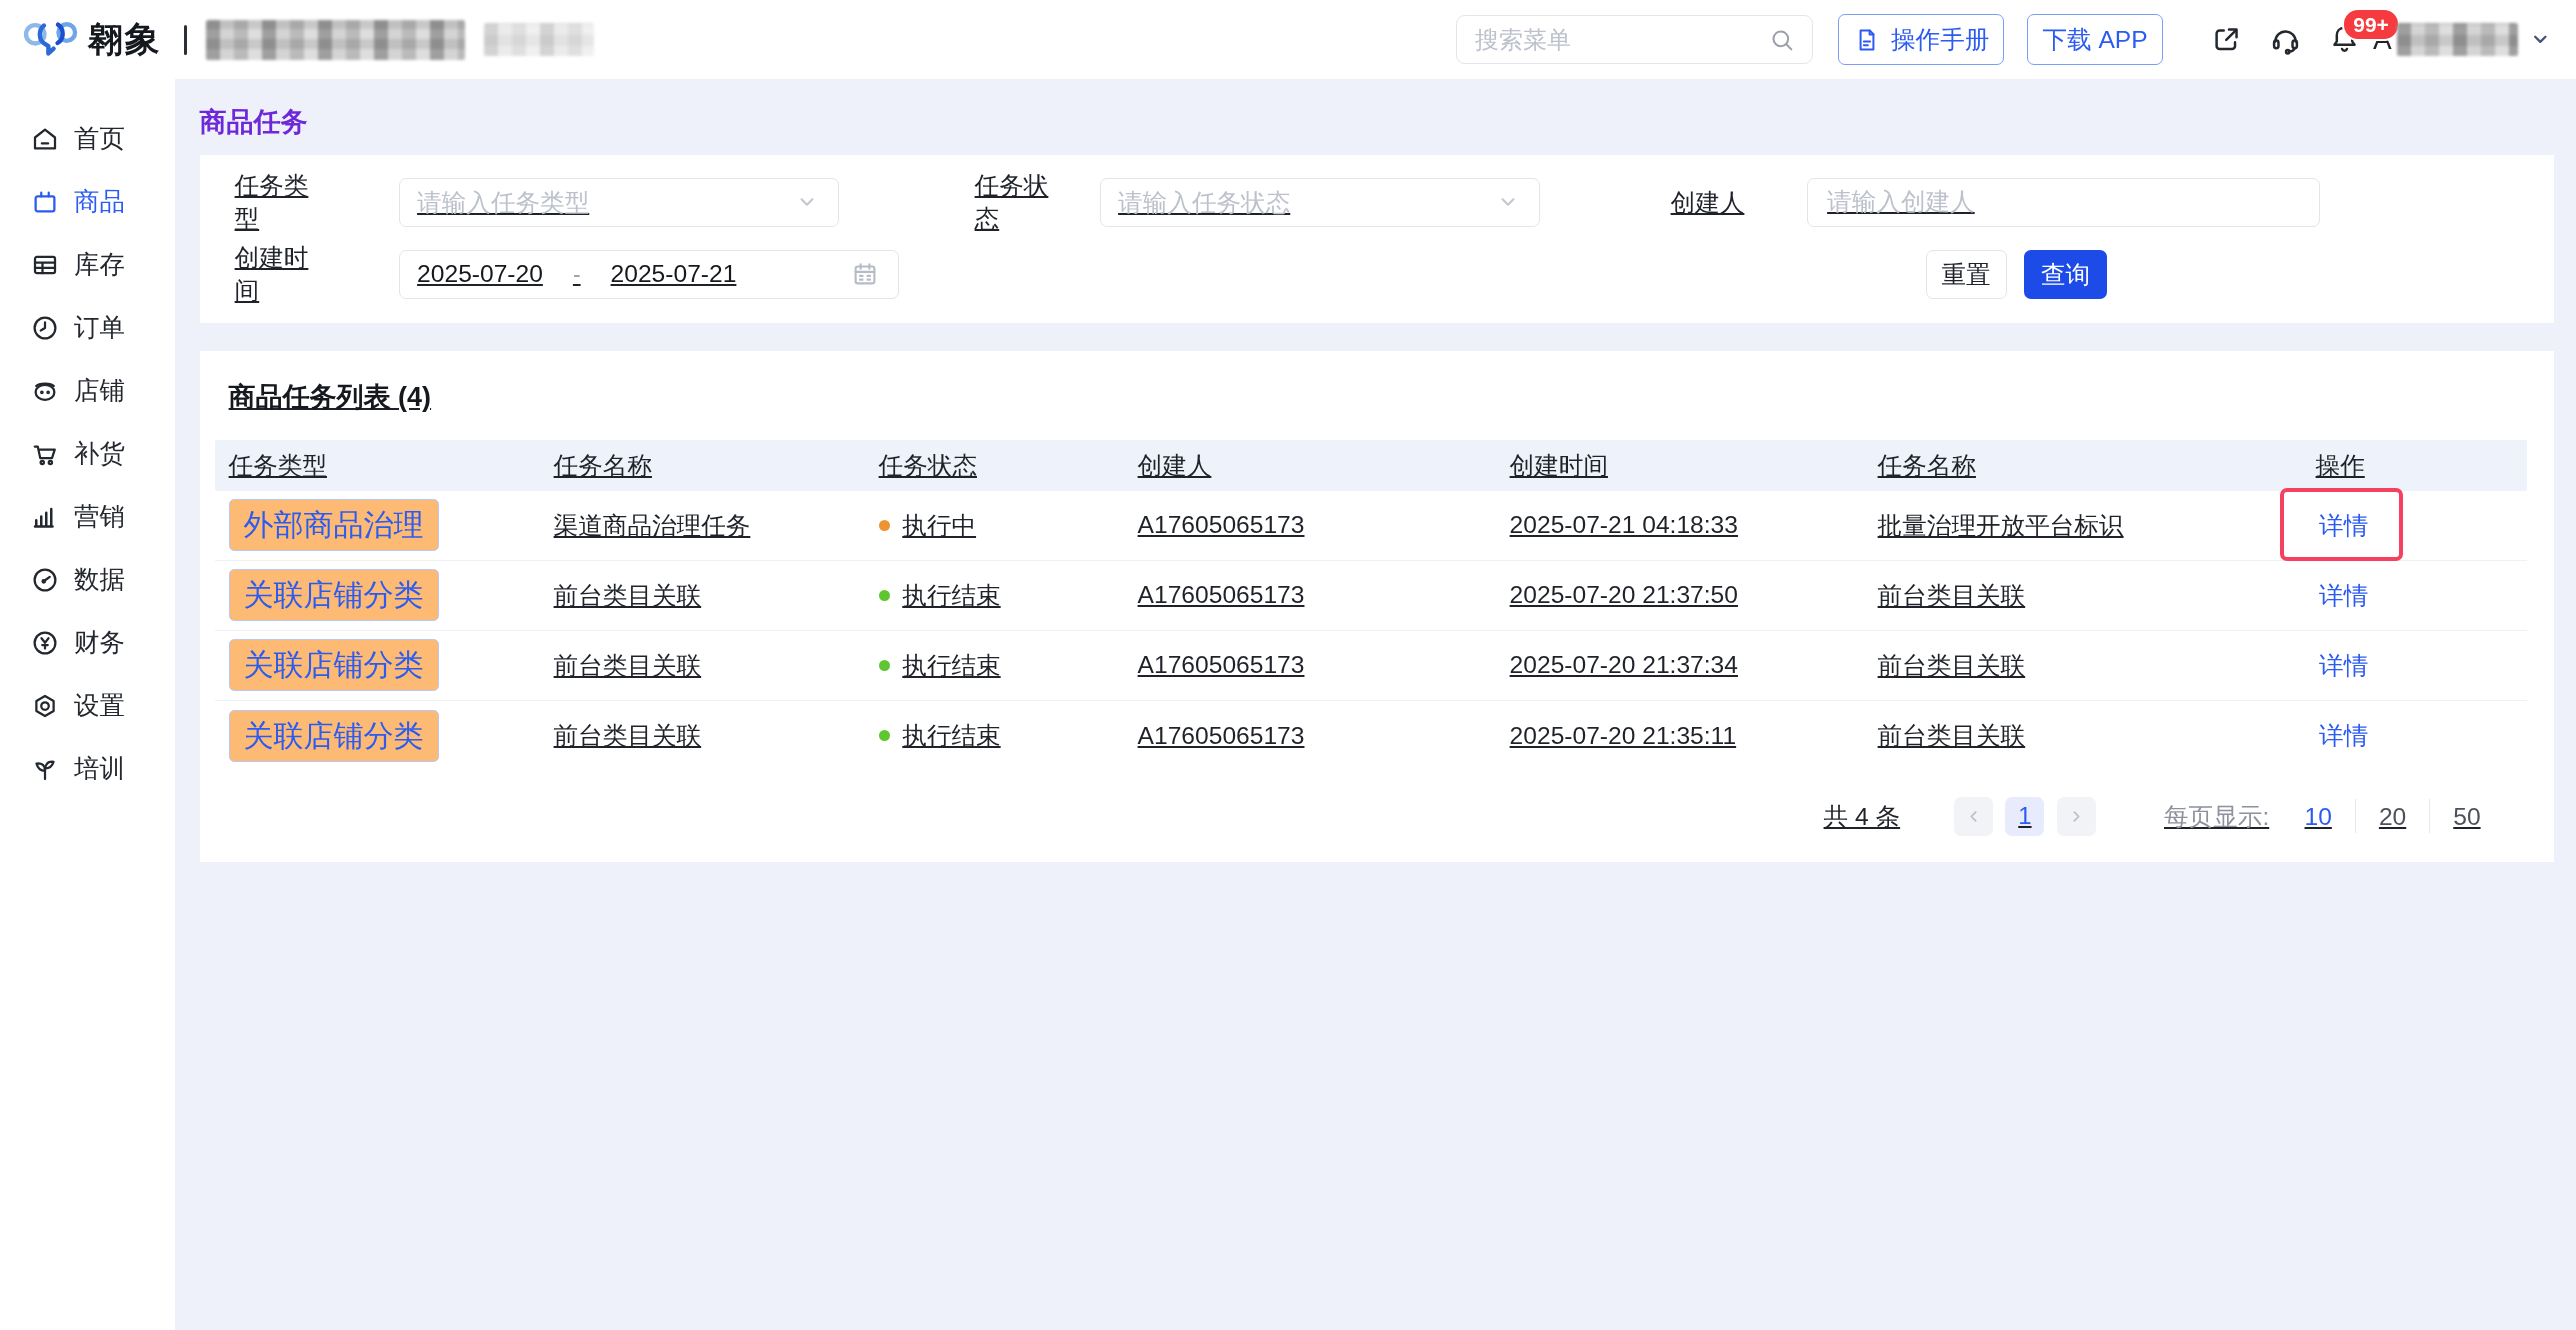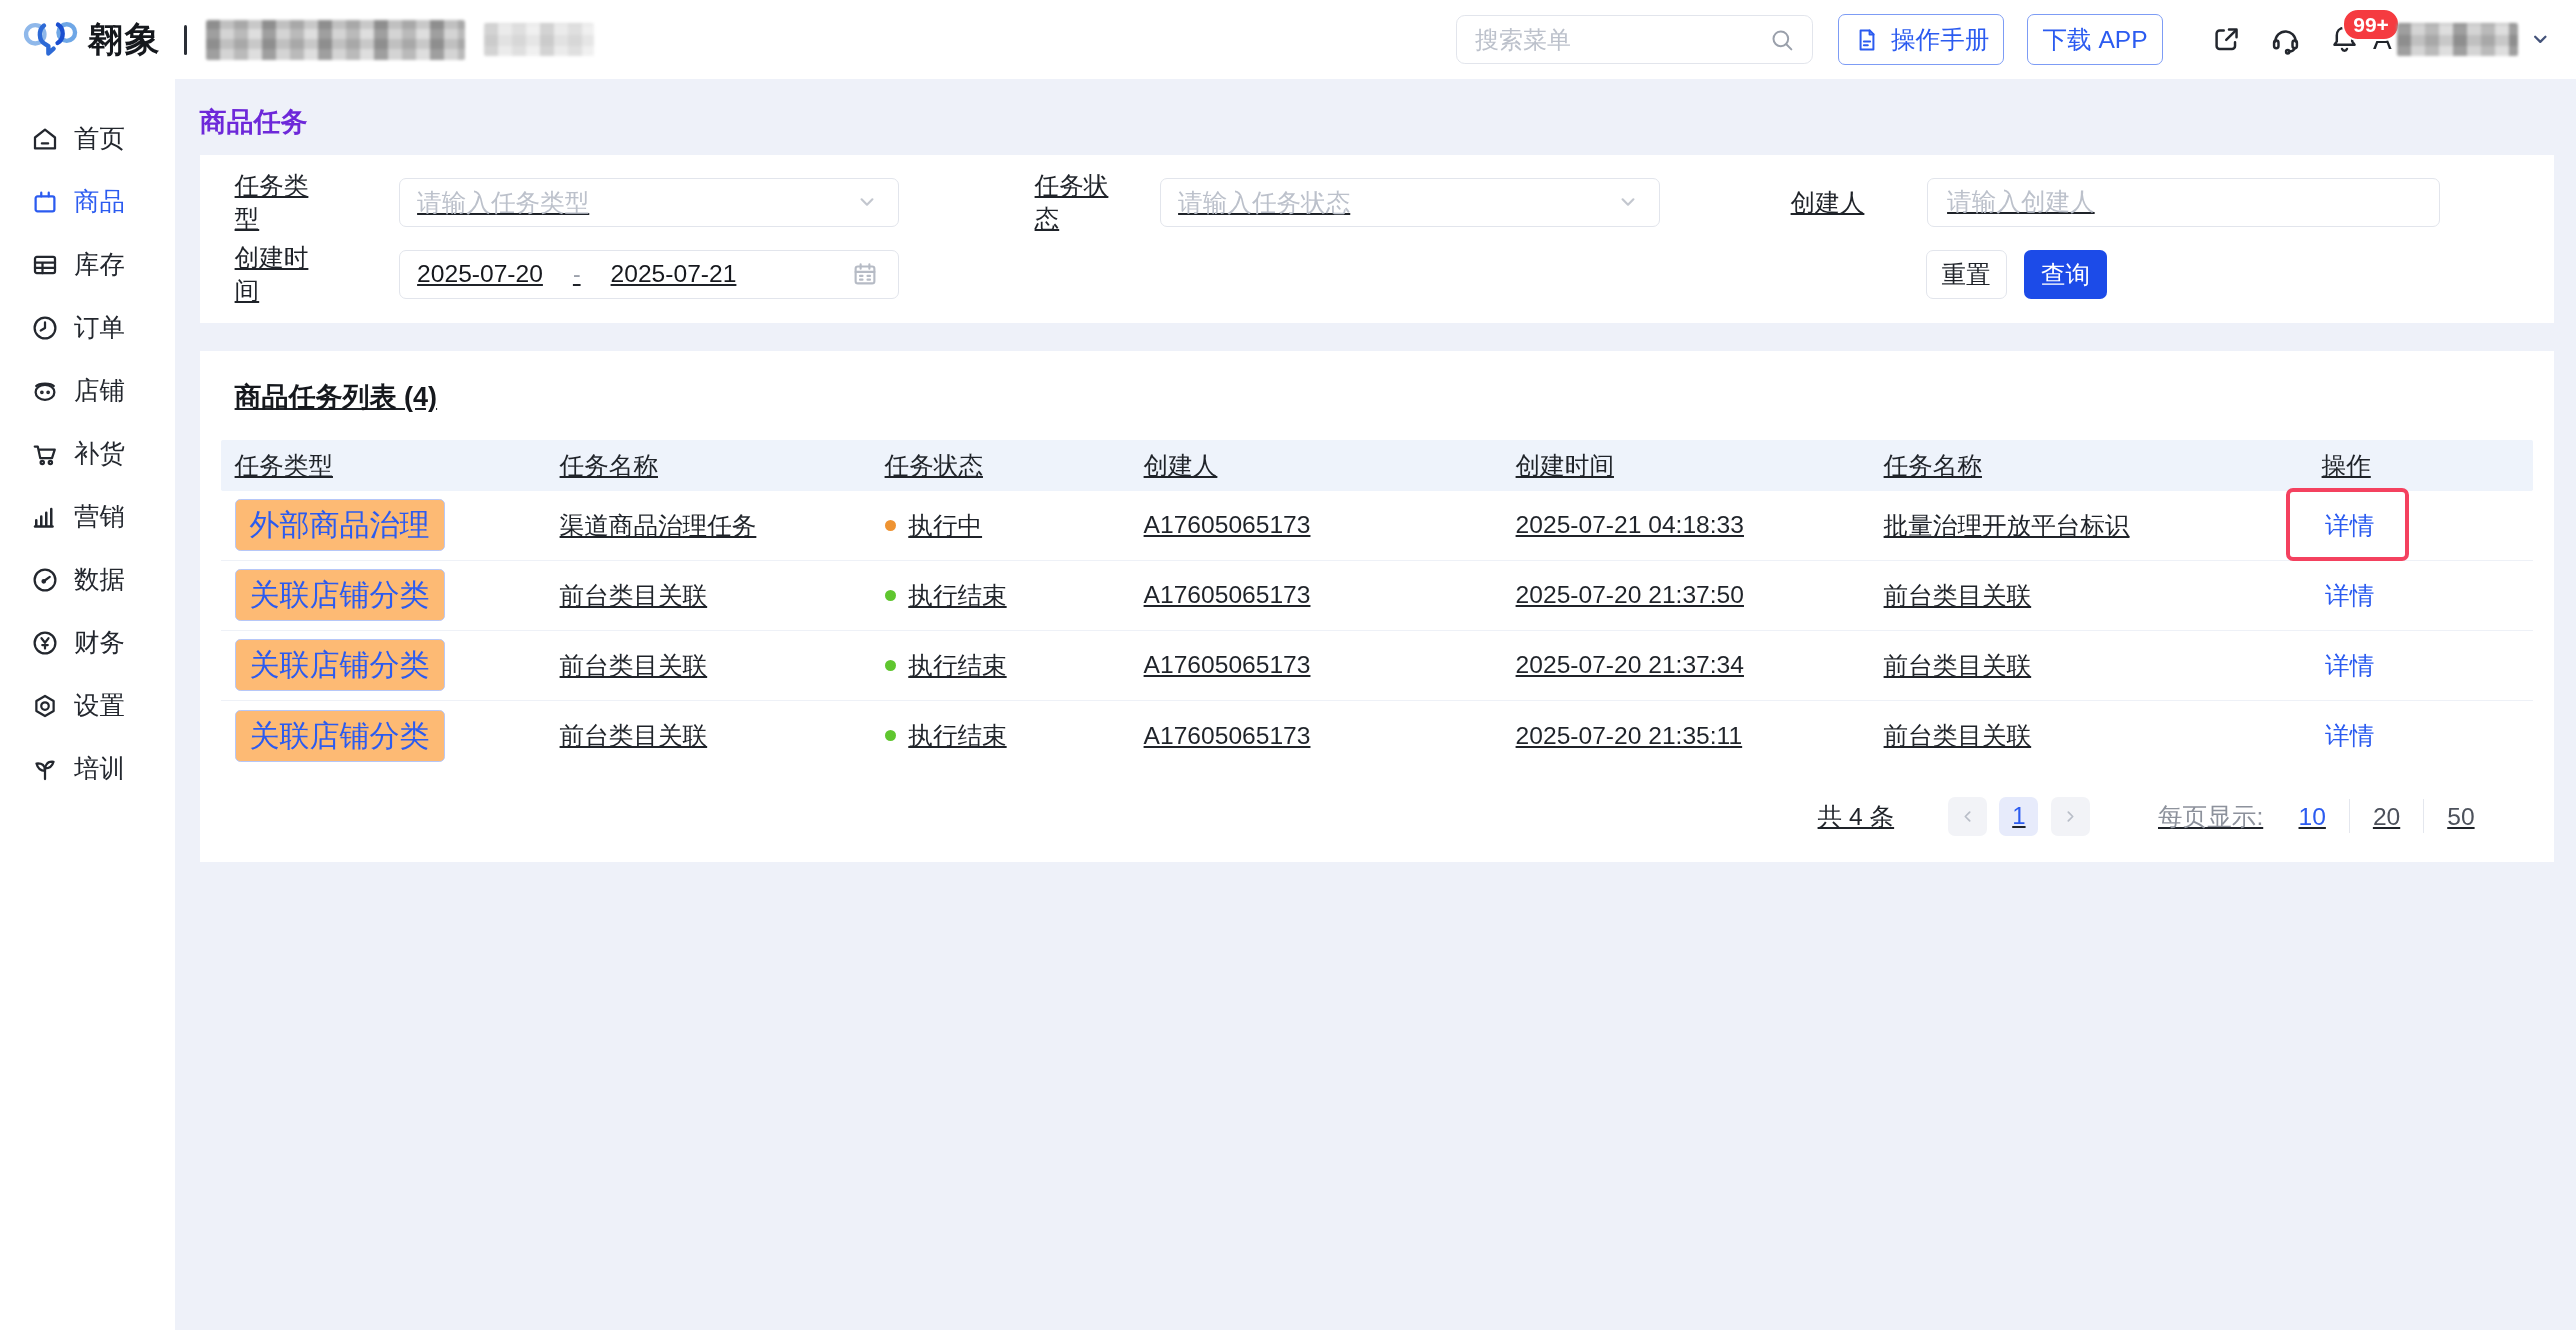--- a/index.html
+++ b/index.html
@@ -47,42 +47,42 @@
   .page-title{margin:24.6px 0 0 24.6px;font-size:27px;font-weight:600;color:#6d28d9;line-height:37px;}
   .card{background:#fff;border-radius:0;width:2354px;margin-left:24.6px;text-decoration:underline;}
 
   .filter-card{margin-top:14px;padding:23px 35px 24.6px;}
   .frow{display:flex;align-items:center;height:49px;}
   .frow2{margin-top:23px;position:relative;}
   .flabel{font-size:24.6px;color:#1f2329;flex:none;}
   .w112{width:98px;}
   .w85{width:75px;}
   .field{height:49px;border:0.9px solid #e2e5ec;border-radius:7px;display:flex;align-items:center;background:#fff;}
-  .select{width:500px;padding:0 17.5px;justify-content:space-between;cursor:pointer;}
+  .select{width:440px;padding:0 17.5px;justify-content:space-between;cursor:pointer;}
   .ml75{margin-left:66px;}
   .ml155{margin-left:136px;}
   .ml31{margin-left:27px;}
   .ml149{margin-left:131px;}
   .ml70{margin-left:61px;}
   .ph{color:#bcc1cb;font-size:24.6px;}
   .chev{width:26px;height:26px;color:#c3c7cf;flex:none;}
   .input-field{width:513px;padding:0 17.5px;}
   .input-field input{border:none;outline:none;width:100%;font-size:24.6px;color:#1f2329;background:transparent;}
   .input-field input::placeholder{color:#bcc1cb;}
   .daterange{width:500px;padding:0 17.5px;cursor:pointer;}
   .dval{font-size:24.6px;color:#16181d;}
   .dval-end{margin-left:30px;}
   .dsep{color:#9ca1ab;font-size:23px;margin-left:30px;}
   .cal-icon{width:30px;height:30px;color:#b6bbc5;margin-left:auto;flex:none;}
   .filter-buttons{position:absolute;left:1691px;top:0;display:flex;gap:17.5px;}
   .btn{height:49px;border-radius:7px;font-size:24.6px;display:inline-flex;align-items:center;justify-content:center;cursor:pointer;font-family:inherit;}
   .btn-reset{width:81px;background:#fff;border:0.9px solid #e2e5ec;color:#1f2329;}
   .btn-primary{min-width:83px;padding:0 16px;background:var(--primary-btn,#1c4be8);border:none;color:#fff;}
 
-  .table-card{margin-top:28px;padding:21px 21px 26px;min-height:507px;}
+  .table-card{margin-top:28px;padding:21px 15px 26px;min-height:507px;}
   .table-title{font-size:27px;font-weight:600;color:#15181d;margin:7px 0 24.6px 14px;}
   .ttable{width:2312px;}
   .thead{display:flex;align-items:center;background:var(--thead-bg,#eef3fb);height:51px;border-radius:1.8px;}
   .th{font-size:24.6px;color:#1f2329;padding-left:14px;}
   .c1{width:325px;flex:none;} .c2{width:325px;flex:none;} .c3{width:259px;flex:none;}
   .c4{width:372px;flex:none;} .c5{width:368px;flex:none;} .c6{width:438px;flex:none;} .c7{width:224px;flex:none;}
   .trow{display:flex;align-items:center;height:70px;border-bottom:0.9px solid #eef1f7;}
   .trow:last-child{border-bottom:none;}
   .td{padding-left:14px;font-size:24.6px;color:#1f2329;}
   .tag{display:inline-block;border:0.9px solid var(--tag-border,#b6c7f8);color:var(--accent,#2b5bf0);border-radius:5.3px;padding:7px 14px;font-size:30px;line-height:1.2;background:#fdba74;}

